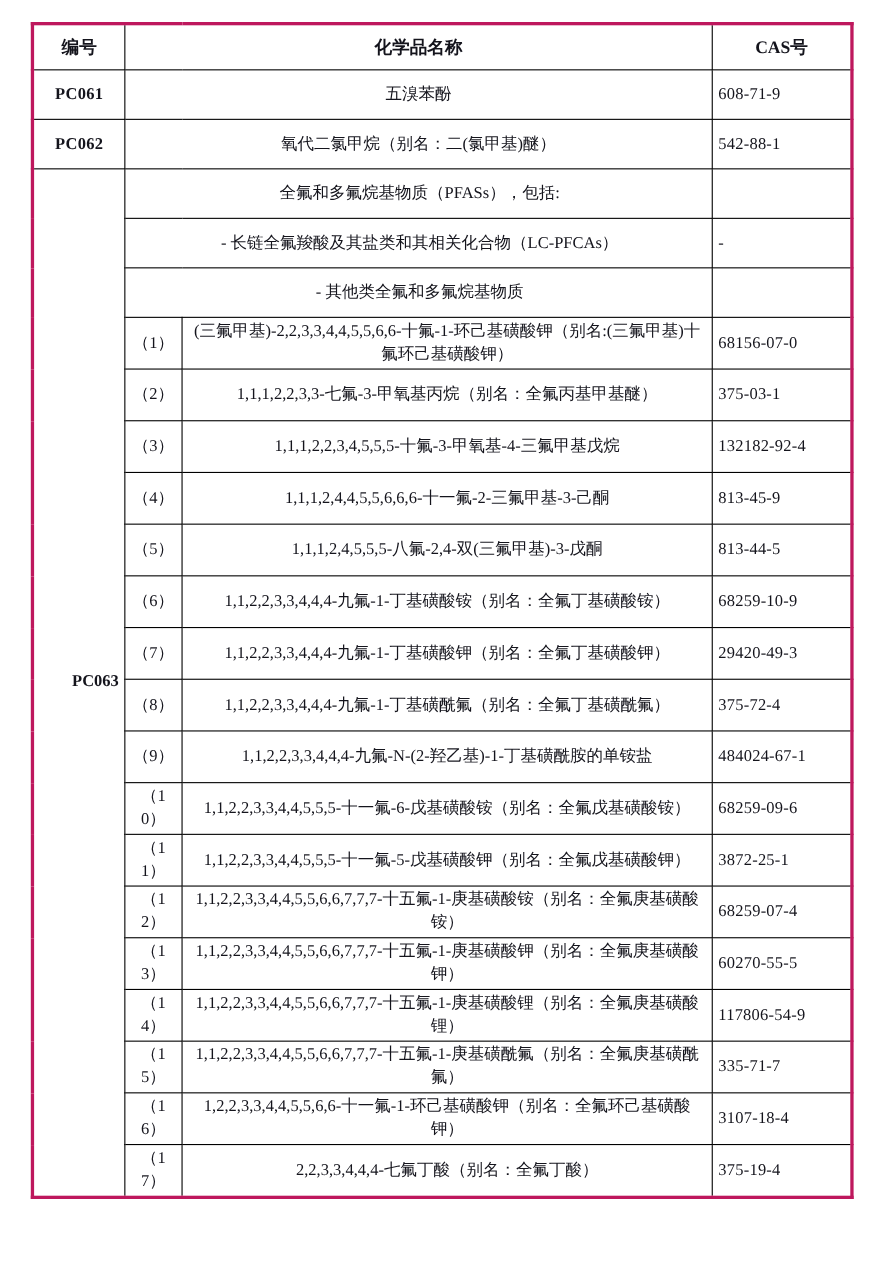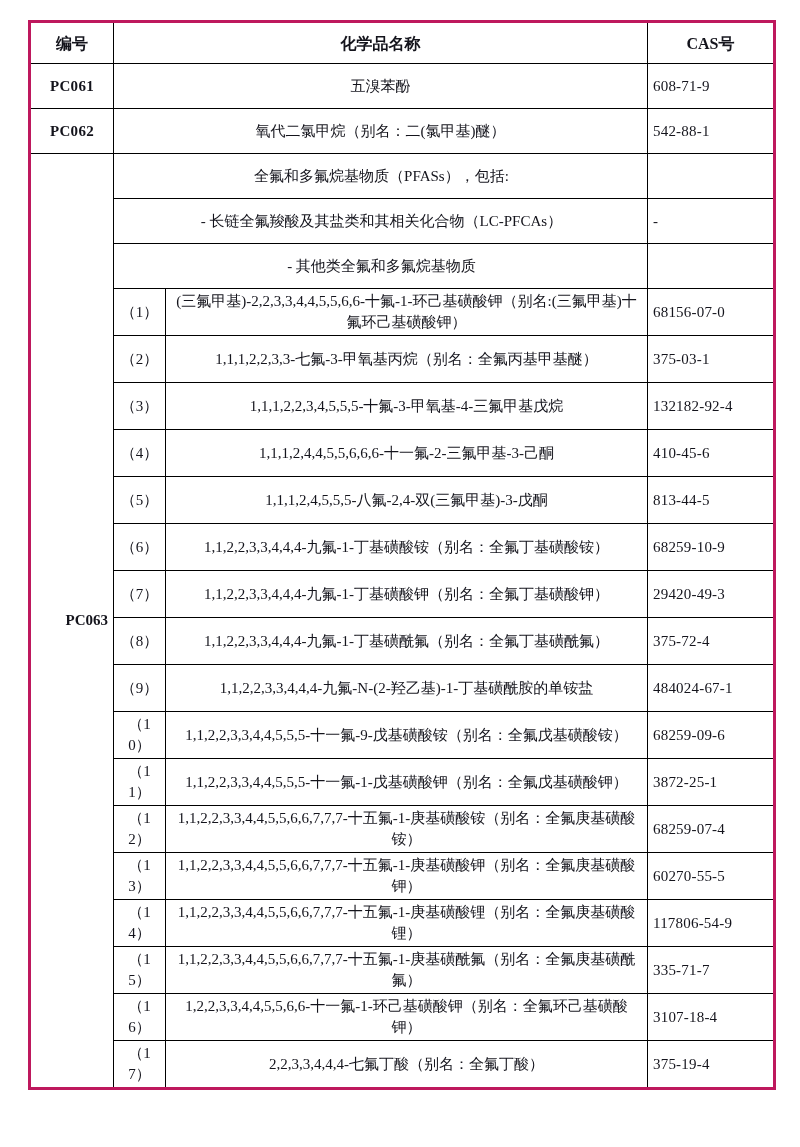--- a/index.html
+++ b/index.html
@@ -116,21 +116,21 @@
     <td class="c-cas">375-03-1</td>
   </tr>
         <tr class="row-first">
     <td class="c-no">（3）</td>
     <td class="c-name">1,1,1,2,2,3,4,5,5,5-十氟-3-甲氧基-4-三氟甲基戊烷</td>
     <td class="c-cas">132182-92-4</td>
   </tr>
         <tr class="row-first">
     <td class="c-no">（4）</td>
     <td class="c-name">1,1,1,2,4,4,5,5,6,6,6-十一氟-2-三氟甲基-3-己酮</td>
-    <td class="c-cas">410-45-6</td>
+    <td class="c-cas">813-45-9</td>
   </tr>
         <tr class="row-first">
     <td class="c-no">（5）</td>
     <td class="c-name">1,1,1,2,4,5,5,5-八氟-2,4-双(三氟甲基)-3-戊酮</td>
     <td class="c-cas">813-44-5</td>
   </tr>
         <tr class="row-first">
     <td class="c-no">（6）</td>
     <td class="c-name">1,1,2,2,3,3,4,4,4-九氟-1-丁基磺酸铵（别名：全氟丁基磺酸铵）</td>
     <td class="c-cas">68259-10-9</td>
@@ -145,26 +145,26 @@
     <td class="c-name">1,1,2,2,3,3,4,4,4-九氟-1-丁基磺酰氟（别名：全氟丁基磺酰氟）</td>
     <td class="c-cas">375-72-4</td>
   </tr>
         <tr class="row-first">
     <td class="c-no">（9）</td>
     <td class="c-name">1,1,2,2,3,3,4,4,4-九氟-N-(2-羟乙基)-1-丁基磺酰胺的单铵盐</td>
     <td class="c-cas">484024-67-1</td>
   </tr>
         <tr class="row-first">
     <td class="c-no">（10）</td>
-    <td class="c-name">1,1,2,2,3,3,4,4,5,5,5-十一氟-9-戊基磺酸铵（别名：全氟戊基磺酸铵）</td>
+    <td class="c-name">1,1,2,2,3,3,4,4,5,5,5-十一氟-6-戊基磺酸铵（别名：全氟戊基磺酸铵）</td>
     <td class="c-cas">68259-09-6</td>
   </tr>
         <tr class="row-first">
     <td class="c-no">（11）</td>
-    <td class="c-name">1,1,2,2,3,3,4,4,5,5,5-十一氟-1-戊基磺酸钾（别名：全氟戊基磺酸钾）</td>
+    <td class="c-name">1,1,2,2,3,3,4,4,5,5,5-十一氟-5-戊基磺酸钾（别名：全氟戊基磺酸钾）</td>
     <td class="c-cas">3872-25-1</td>
   </tr>
         <tr class="row-first">
     <td class="c-no">（12）</td>
     <td class="c-name">1,1,2,2,3,3,4,4,5,5,6,6,7,7,7-十五氟-1-庚基磺酸铵（别名：全氟庚基磺酸铵）</td>
     <td class="c-cas">68259-07-4</td>
   </tr>
         <tr class="row-first">
     <td class="c-no">（13）</td>
     <td class="c-name">1,1,2,2,3,3,4,4,5,5,6,6,7,7,7-十五氟-1-庚基磺酸钾（别名：全氟庚基磺酸钾）</td>

